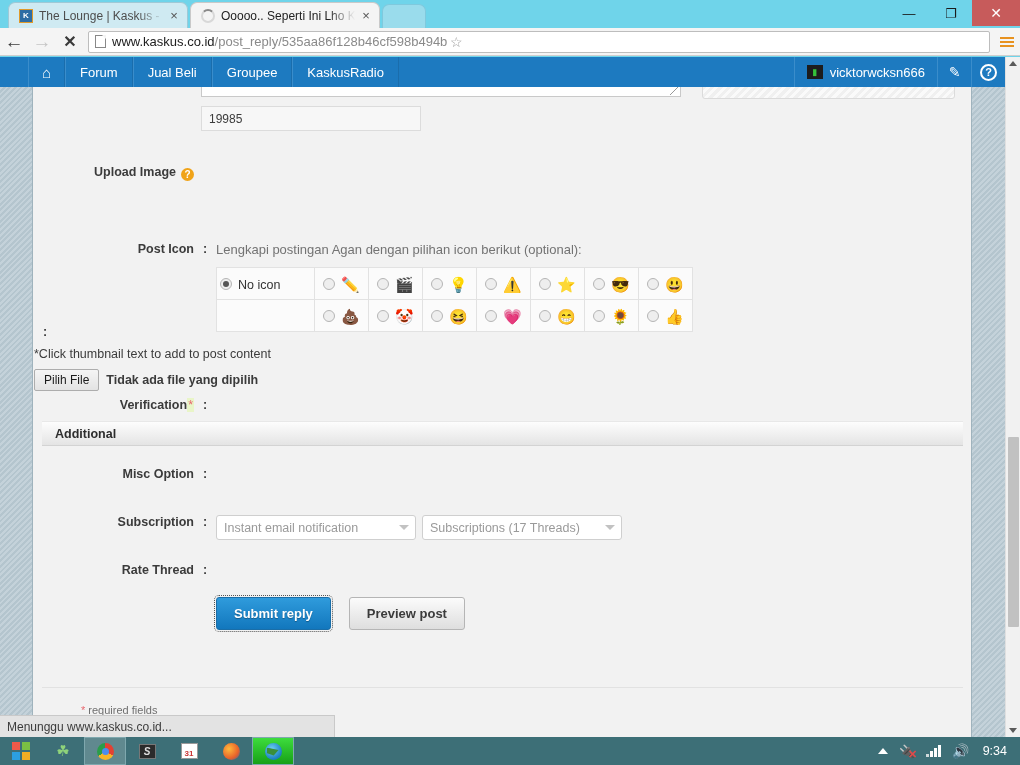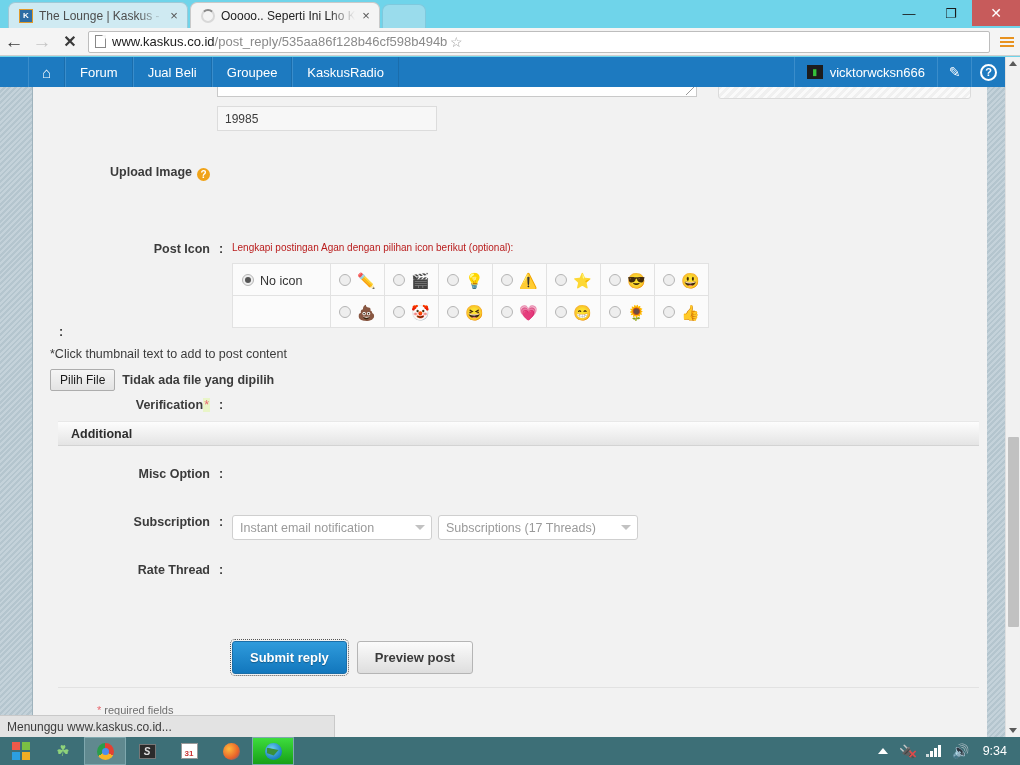--- a/index.html
+++ b/index.html
@@ -190,21 +190,20 @@
         #c4d2da 0px, #c4d2da 2px, #b4c5ce 2px, #b4c5ce 4px);
     border-left: 1px solid #9fb3bd;
   }
 
   
   #content {
     position: absolute; left: 34px; top: 30px;
     width: 937px; height: 650px;
     background: #f2f2f2;
     overflow: hidden;
-    margin-left: 16px;
   }
 
   
   #msg-textarea {
     position: absolute; left: 167px; top: -18px;
     width: 480px; height: 28px;
     background: #fff; border: 1px solid #c9c9c9;
   }
   #msg-resize {
     position: absolute; right: 2px; bottom: 1px;
@@ -262,33 +261,33 @@
   #file-btn {
     background: linear-gradient(#f5f5f5, #e3e3e3);
     border: 1px solid #adadad; border-radius: 2px;
     font-size: 12px; color: #1a1a1a;
     padding: 3px 9px;
   }
   #file-status { font-size: 12.5px; color: #3b3b3b; font-weight: bold; }
 
   
   #row-posticon { top: 155px; }
-  #posticon-hint { font-size: 10px; color: #b91c1c; margin-bottom: 10px; }
+  #posticon-hint { font-size: 13px; color: #737373; margin-bottom: 10px; }
   #icon-table {
     border-collapse: collapse;
     background: #fbfbfb;
     border: 1px solid #ddd;
   }
   #icon-table td {
     border: 1px solid #e2e2e2;
     height: 32px; padding: 0 6px;
     vertical-align: middle;
   }
   #icon-table td.noicon-cell {
-    width: 98px; padding-left: 9px; white-space: nowrap;
+    width: 98px; padding-left: 3px; white-space: nowrap;
   }
   .ic-cell { width: 54px; text-align: center; }
   .ic-cell .radio, .noicon-cell .radio {
     display: inline-block; width: 12px; height: 12px;
     border-radius: 50%; border: 1px solid #b5b5b5;
     background: #eee; vertical-align: middle; margin-right: 6px;
     position: relative;
   }
   .radio.checked::after {
     content: ""; position: absolute; left: 2px; top: 2px;
@@ -339,22 +338,22 @@
     flex: 0 0 10px; margin-left: 8px;
     border-left: 5px solid transparent;
     border-right: 5px solid transparent;
     border-top: 5px solid #c2c2c2;
   }
   #sel-subscription { width: 200px; }
   #sel-threads { width: 200px; }
   #sel-rate { width: 200px; }
 
   
-  #row-buttons { position: absolute; left: 182px; top: 554px;
-    display: flex; gap: 10px; align-items: center; }
+  #row-buttons { position: absolute; left: 182px; top: 510px;
+    display: flex; gap: 18px; align-items: center; }
   #submit-reply {
     background: linear-gradient(#2f9bdc, #1277bd);
     border: 1px solid #1a6ea8; border-radius: 3px;
     outline: 1px dotted #555; outline-offset: 1px;
     color: #fff; font-size: 13px; font-weight: bold;
     padding: 8px 17px; text-shadow: 0 1px 1px rgba(0,0,0,.3);
   }
   #preview-post {
     background: linear-gradient(#fbfbfb, #dedede);
     border: 1px solid #b5b5b5; border-radius: 3px;

